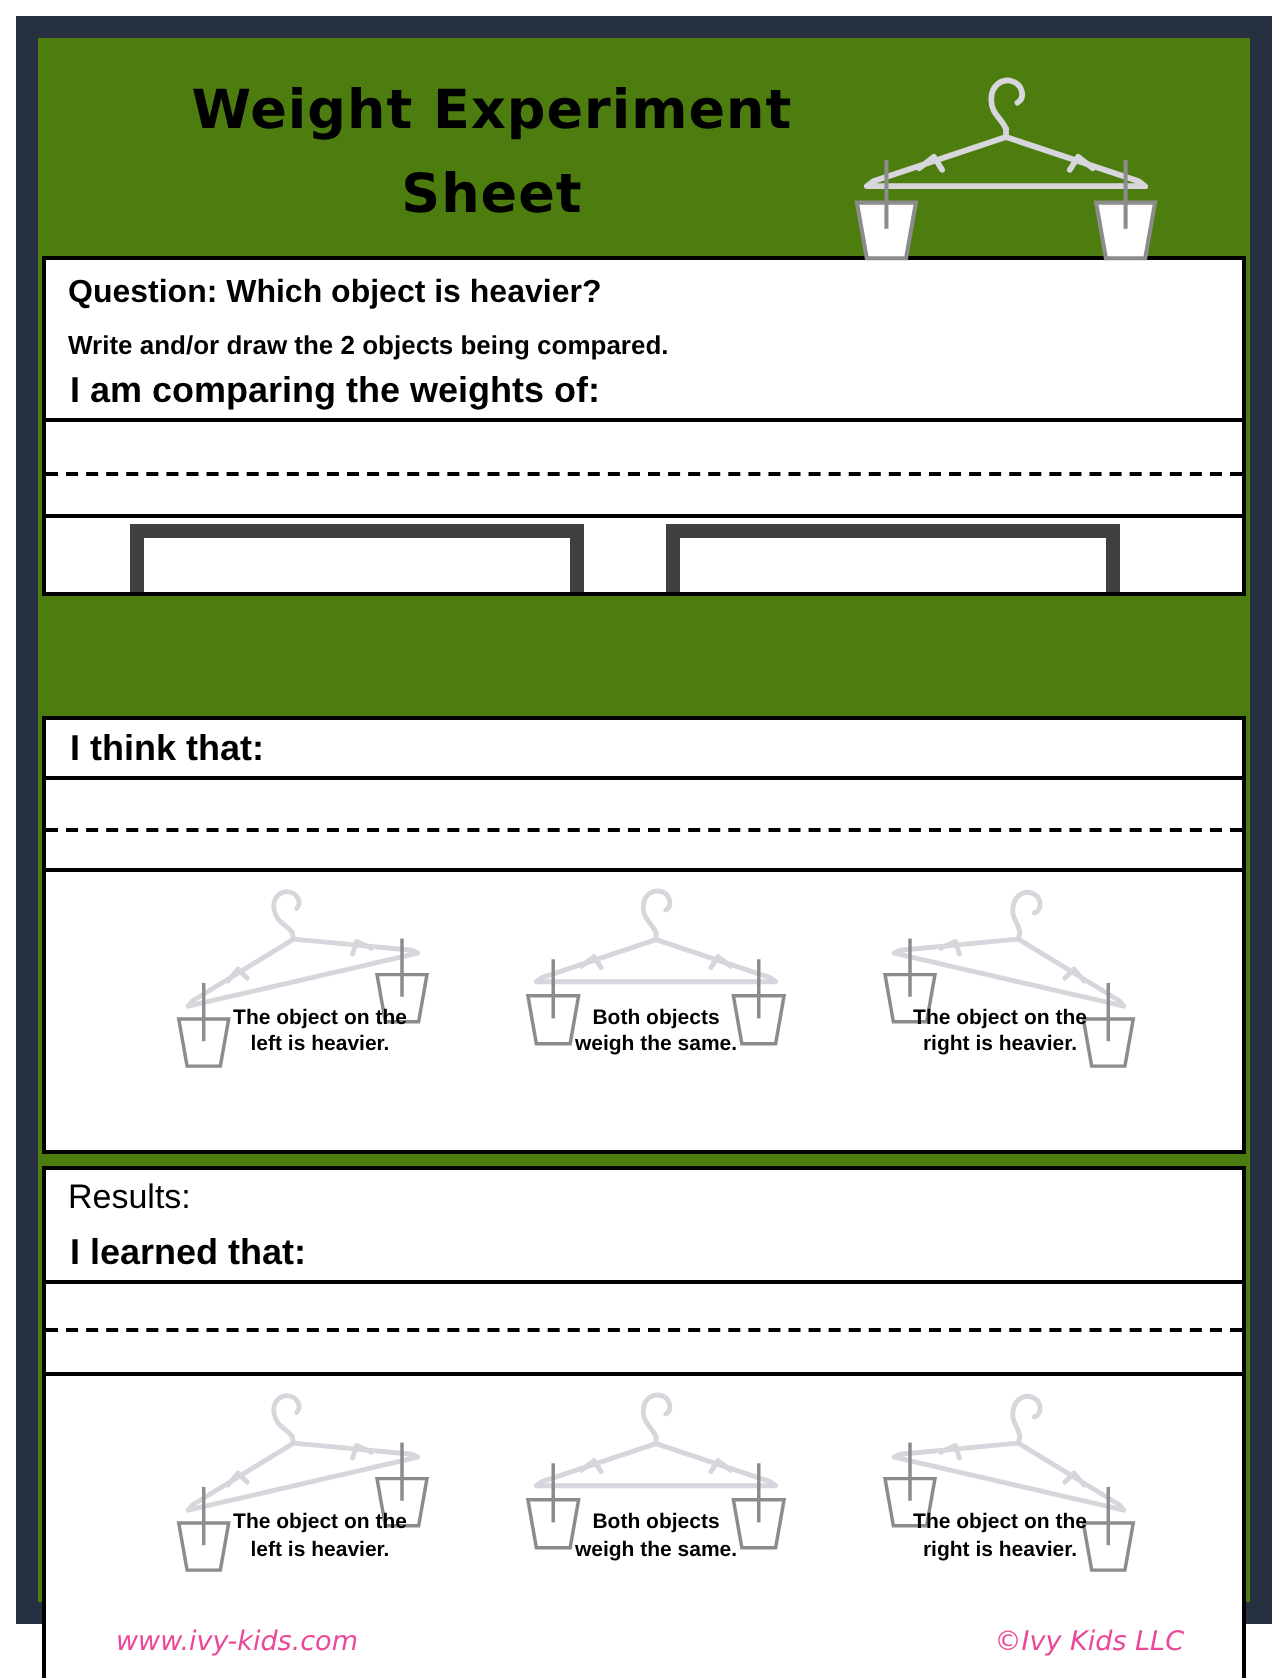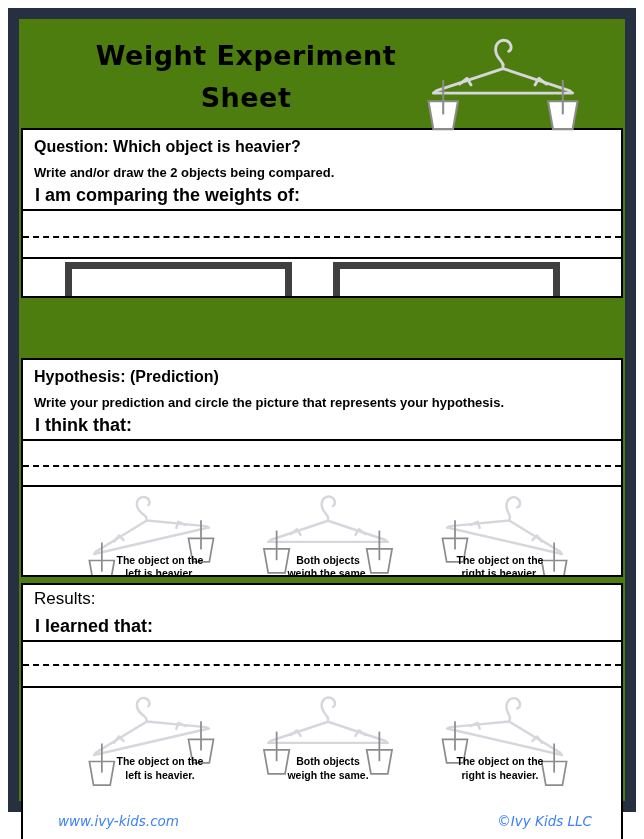--- a/index.html
+++ b/index.html
@@ -119,21 +119,21 @@
   .option-caption.shift-l { padding-right:14px; }
 
   
   .footer {
     position:absolute; left:0; right:0; top:813px;
     display:flex; justify-content:space-between;
     padding:0 52px 0 58px;
     font-family:"DejaVu Sans", sans-serif;
     font-style:italic;
     font-size:13.5px;
-    color:#3b82f6;
+    color:#ec4899;
   }
 
   .defs-hidden { position:absolute; width:0; height:0; overflow:hidden; }
 </style>
 </head>
 <body>
 
 <svg class="defs-hidden" aria-hidden="true">
   <defs>
     <g id="hanger-body" stroke="#d6d6dc" stroke-width="3.5" fill="none" stroke-linecap="round" stroke-linejoin="round">
@@ -175,24 +175,20 @@
       <div class="obj-box">
         <div class="obj-label">Object 1</div>
       </div>
       <div class="obj-box">
         <div class="obj-label">Object 2</div>
       </div>
     </div>
   </section>
 
   <section class="sec sec-hypothesis">
-    <div class="sec-pad">
-      <div class="sec-heading">Hypothesis: (Prediction)</div>
-      <div class="sec-instr">Write your prediction and circle the picture that represents your hypothesis.</div>
-    </div>
     <div class="prompt">I think that:</div>
     <div class="line dashed mt24"></div>
     <div class="line solid mt18"></div>
 
     <div class="options-row">
       <div class="option">
         <svg class="fig fig-tilt" viewBox="0 0 210 150">
           <use href="#hanger-body" transform="rotate(-13 105 62)"></use>
           <use href="#bucket" transform="translate(37,106)"></use>
           <use href="#bucket" transform="translate(180,74)"></use>

